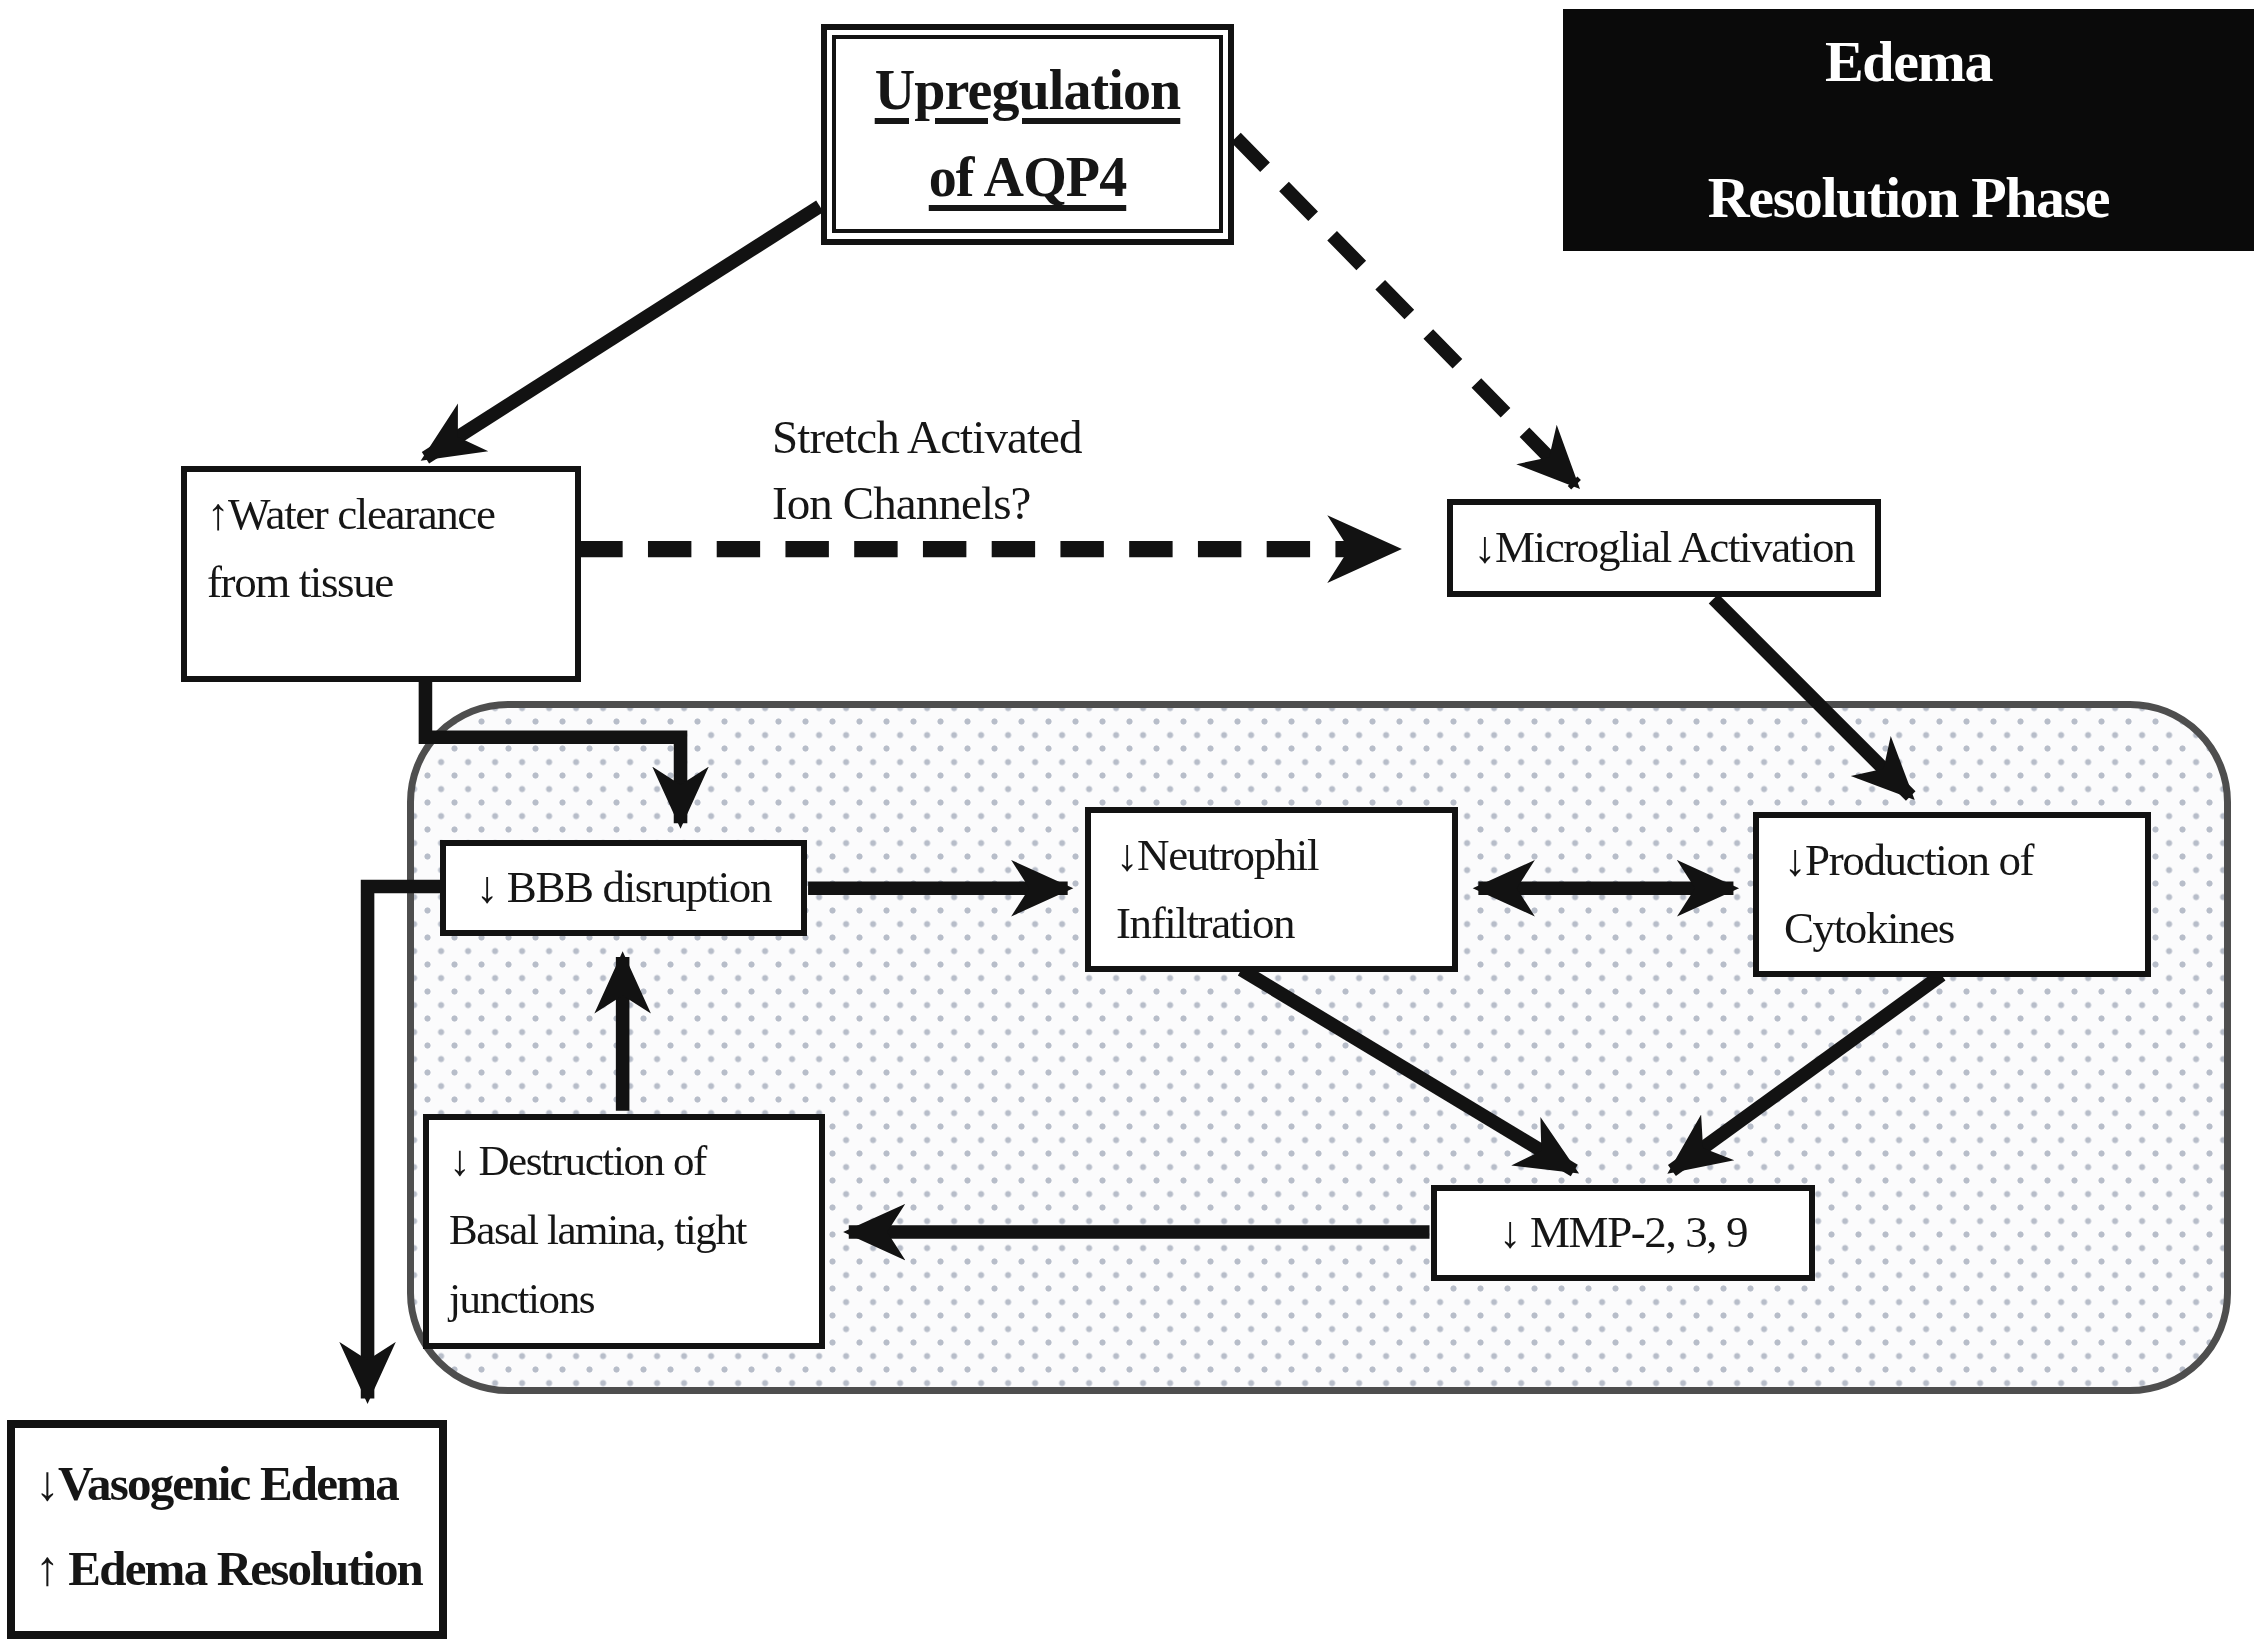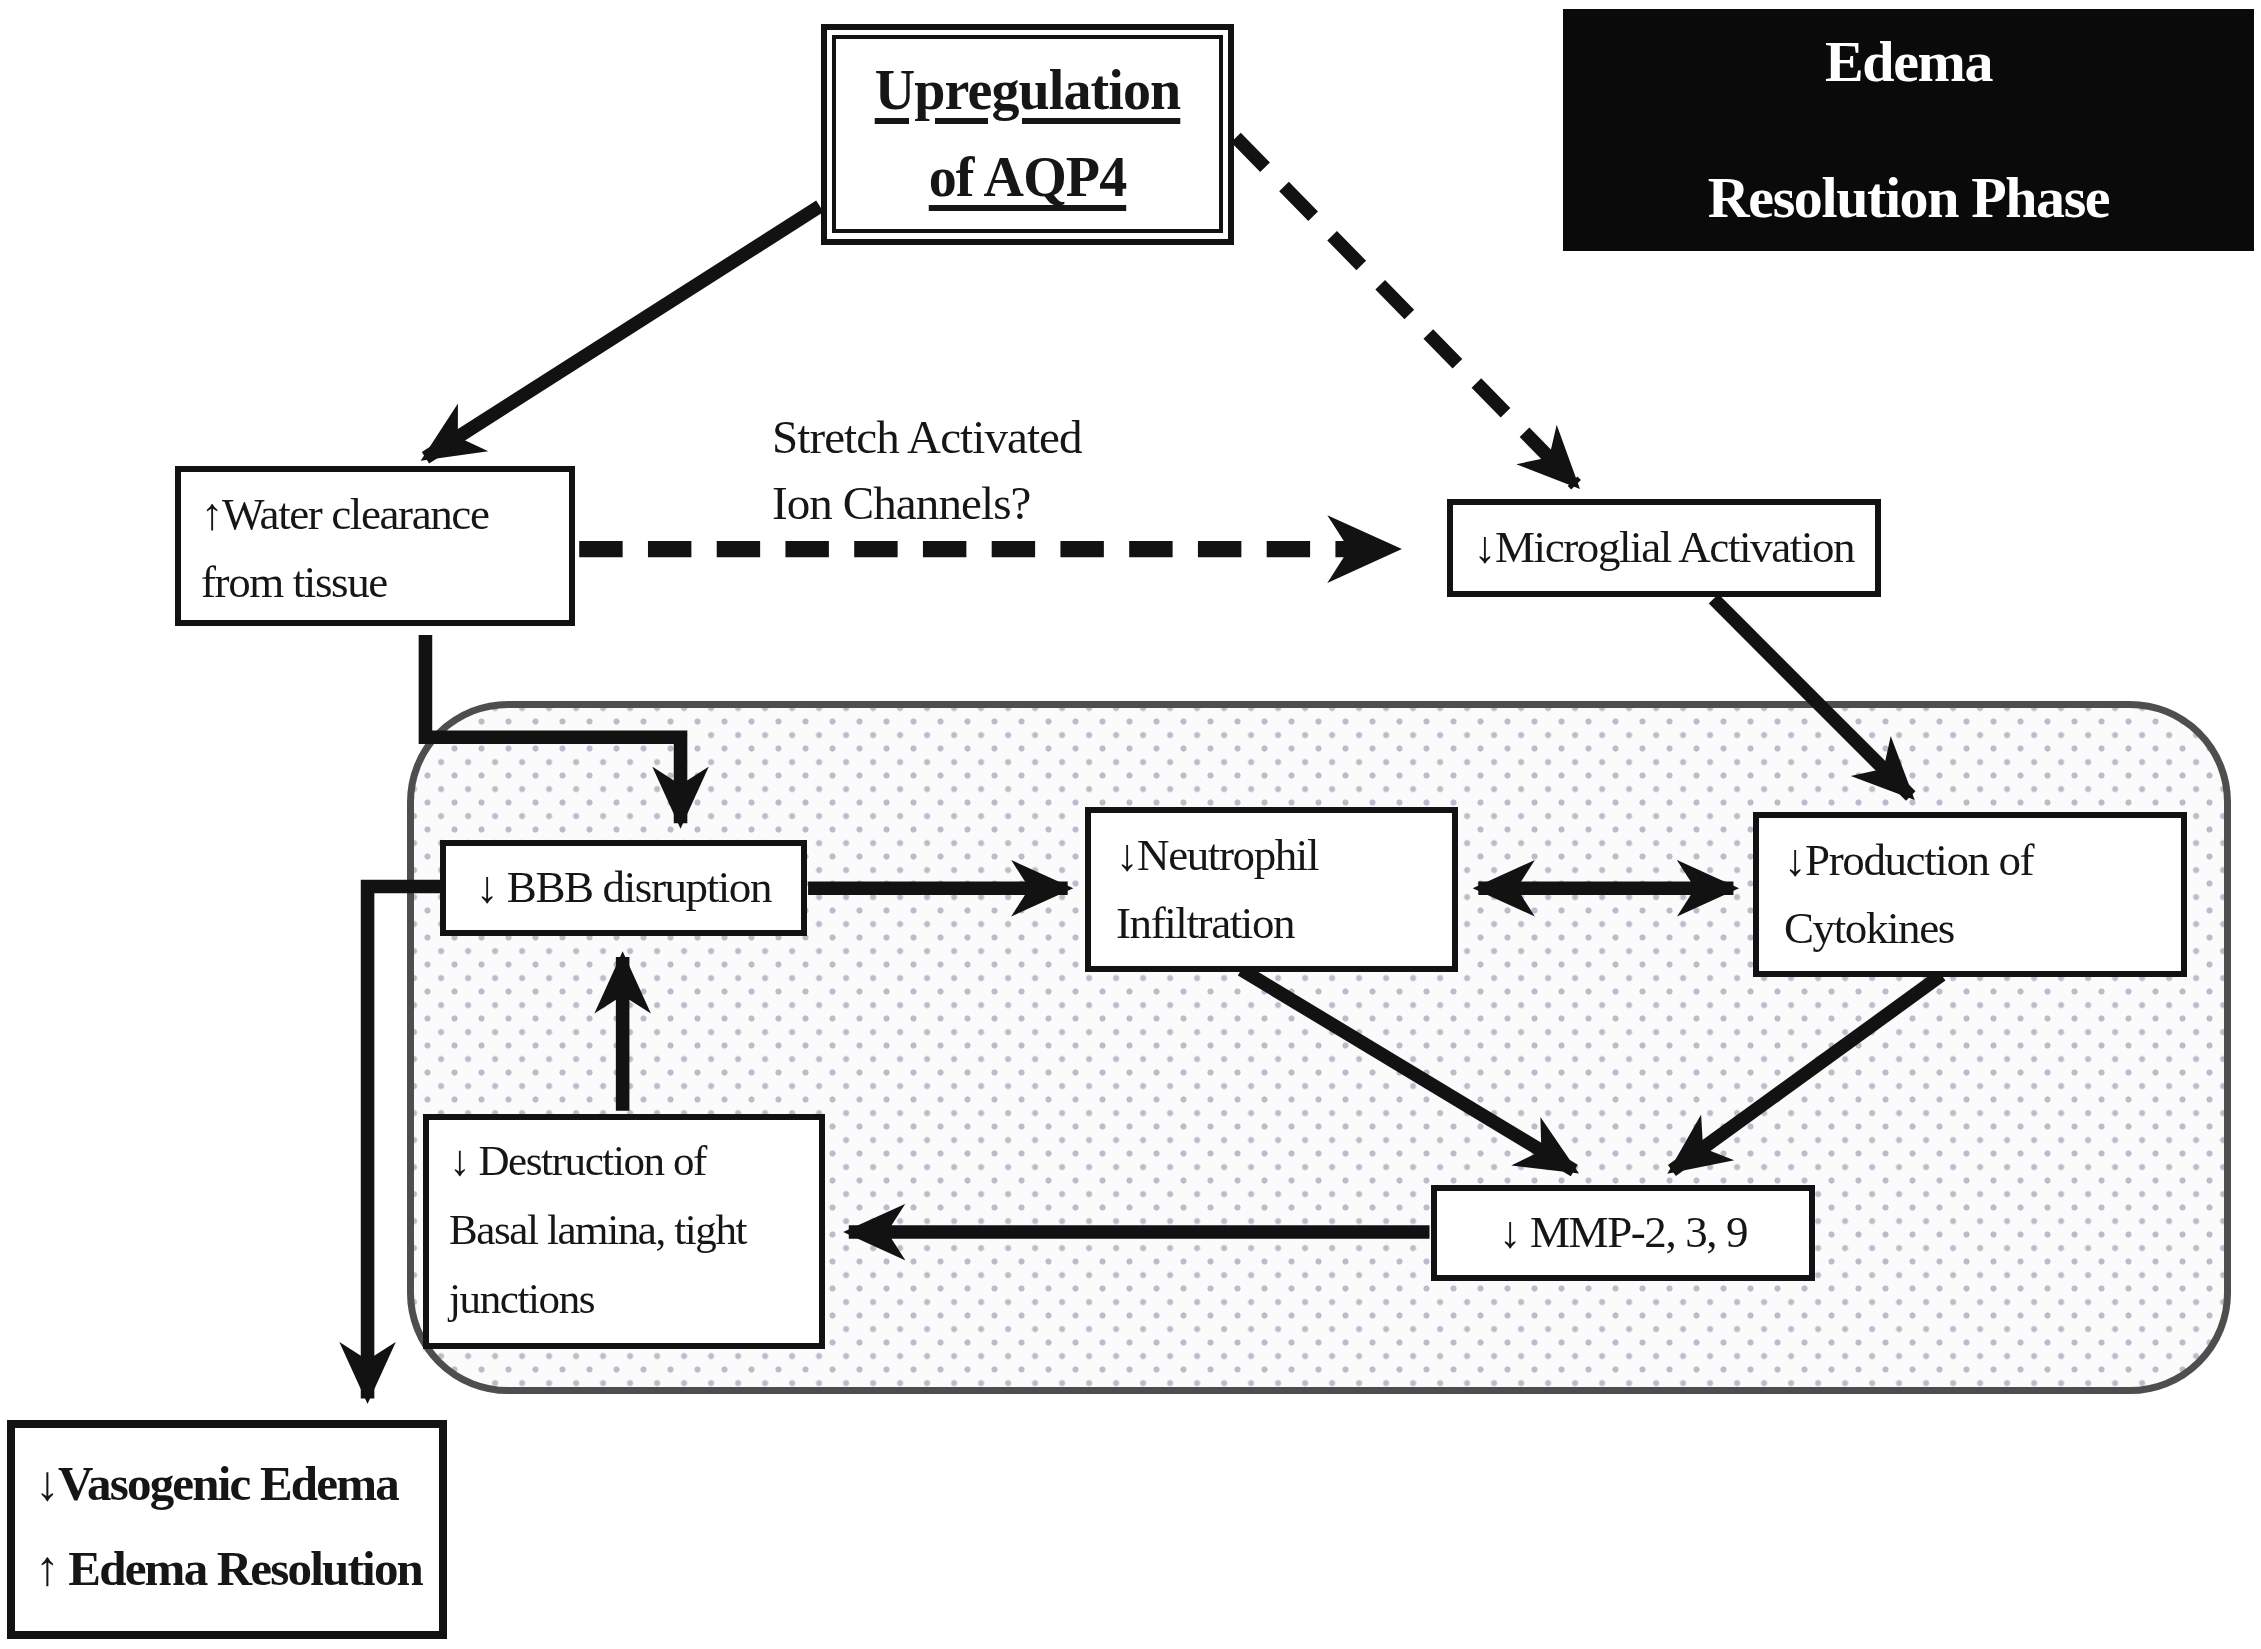--- a/index.html
+++ b/index.html
@@ -19,29 +19,29 @@
   .aqp4{left:821px;top:23.5px;width:413px;height:221px;padding:5.4px;}
   .aqp4-inner{width:100%;height:100%;box-sizing:border-box;border:4.5px solid #121212;
               display:flex;flex-direction:column;align-items:center;justify-content:center;}
   .aqp4 .nl{font-size:56px;font-weight:700;letter-spacing:-0.9px;line-height:1.55;
             text-decoration:underline;text-decoration-thickness:6.3px;text-underline-offset:9px;}
   
   .phase{left:1563px;top:9px;width:691px;height:242px;background:#0a0a0a;color:#ffffff;border:none;
          display:flex;flex-direction:column;align-items:center;justify-content:center;gap:36px;}
   .phase .nl{font-size:58px;font-weight:700;letter-spacing:-1.4px;line-height:1.72;}
   
-  .water{left:175px;top:466px;width:400px;height:160px;padding:9px 16px 0 20px;}
+  .water{left:181px;top:466px;width:400px;height:216px;padding:9px 16px 0 20px;}
   
   .micro{left:1447px;top:499px;width:434px;height:98px;display:flex;align-items:center;justify-content:center;}
   
   .bbb{left:440px;top:840px;width:367px;height:96px;display:flex;align-items:center;justify-content:center;}
   
   .neutro{left:1085px;top:807px;width:373px;height:165px;padding:9px 0 0 25px;}
   
-  .cyto{left:1753px;top:812px;width:434px;height:165px;padding:9px 0 0 25px;}
+  .cyto{left:1753px;top:812px;width:398px;height:165px;padding:9px 0 0 25px;}
   
   .destr{left:423px;top:1114px;width:402px;height:235px;padding:7.2px 0 0 20px;}
   .destr .nl{font-size:43px;line-height:1.6;}
   
   .mmp{left:1431px;top:1185px;width:384px;height:96px;display:flex;align-items:center;justify-content:center;}
   
   .outcome{left:7.2px;top:1420px;width:440px;height:219px;border-width:8.1px;padding:12.7px 0 0 20px;}
   .outcome .nl{font-size:49px;font-weight:700;letter-spacing:-1.8px;line-height:1.75;}
   
   .annot{position:absolute;left:772px;top:405px;z-index:3;}

